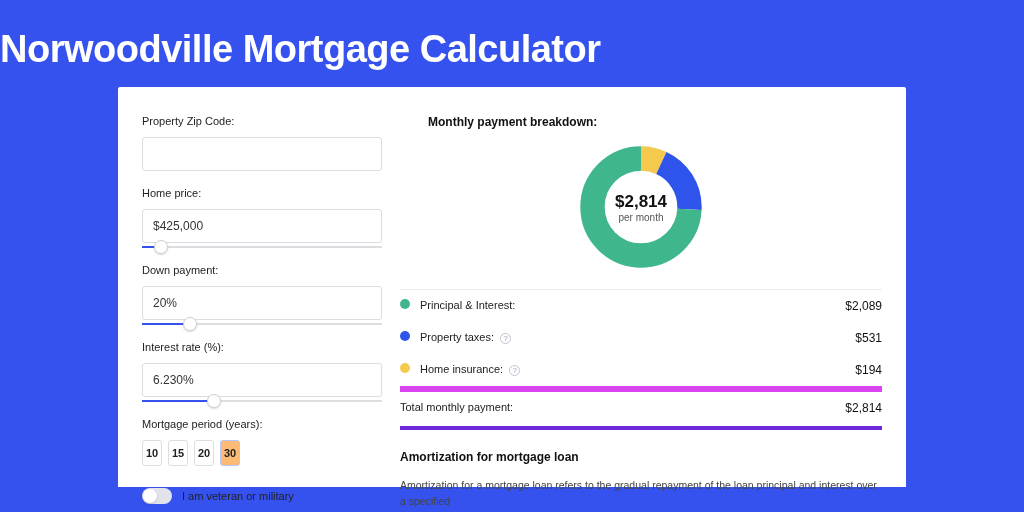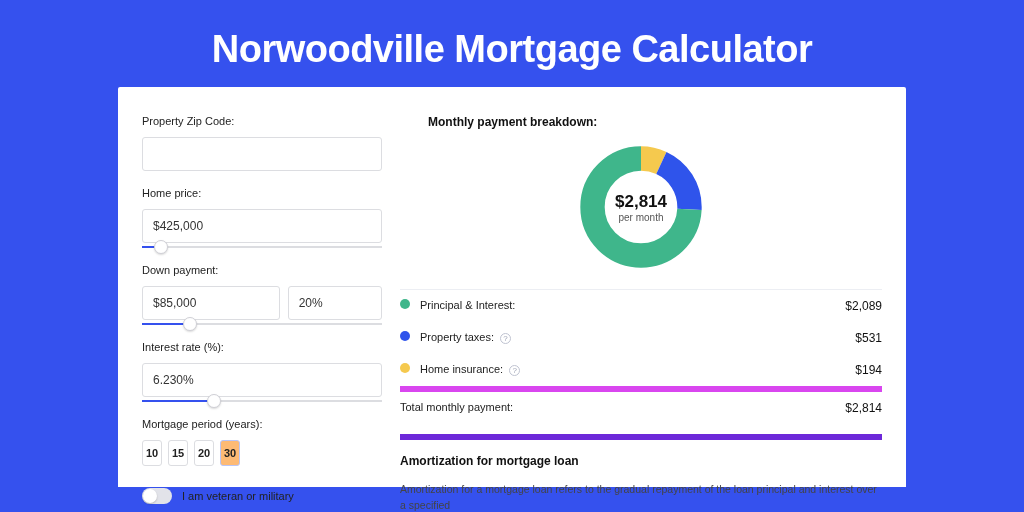--- a/index.html
+++ b/index.html
@@ -1,19 +1,19 @@
 <!DOCTYPE html>
 <html><head>
 <meta charset="utf-8">
 <style>
   * { box-sizing: border-box; margin: 0; padding: 0; }
   html, body { width: 1024px; height: 512px; overflow: hidden; font-family: -apple-system, BlinkMacSystemFont, "Segoe UI", Arial, sans-serif; }
   body { background: #3551ee; }
   .page-title {
-    text-align: center;
+    text-align: left;
     color: #fff;
     font-size: 38px;
     font-weight: 700;
     padding-top: 28px;
     padding-bottom: 16px;
     letter-spacing: -0.5px;
   }
   .card {
     background: #fff;
     width: 788px;
@@ -102,21 +102,21 @@
   }
   .legend-total { border-top: 6px solid #d946ef; font-weight: 400; }
   .dot { width: 10px; height: 10px; border-radius: 50%; margin-right: 10px; flex-shrink: 0; }
   .legend-label { flex: 1; }
   .legend-val { font-size: 12px; color: #111; }
   .info-ic {
     display: inline-flex; width: 11px; height: 11px; border: 1px solid #bfc3d1; color: #9ea3b5;
     border-radius: 50%; font-size: 8px; align-items: center; justify-content: center; margin-left: 6px;
   }
 
-  .amort { border-top: 6px solid #6d28d9; margin-top: 10px; padding-top: 14px; }
+  .amort { border-top: 4px solid #6d28d9; margin-top: 2px; padding-top: 20px; }
   .amort-title { font-size: 12px; font-weight: 700; color: #111; margin-bottom: 14px; }
   .amort-body { font-size: 10.5px; color: #444; line-height: 1.5; }
 </style>
 </head>
 <body>
 
 <h1 class="page-title">Norwoodville Mortgage Calculator</h1>
 
 <div class="card">
 
@@ -132,21 +132,20 @@
       <input class="text-input" value="$425,000" style="">
       <div class="slider-track">
         <div class="slider-fill" style="width:8%"></div>
         <div class="slider-thumb" style="left:calc(8% - 7px)"></div>
       </div>
     </div>
 
     <div class="field">
       <label class="field-label">Down payment:</label>
       <div class="row">
-        <input class="text-input" value="$85,000" style="">
         <input class="text-input" value="20%" style="">
       </div>
       <div class="slider-track">
         <div class="slider-fill" style="width:20%"></div>
         <div class="slider-thumb" style="left:calc(20% - 7px)"></div>
       </div>
     </div>
 
     <div class="field">
       <label class="field-label">Interest rate (%):</label>

